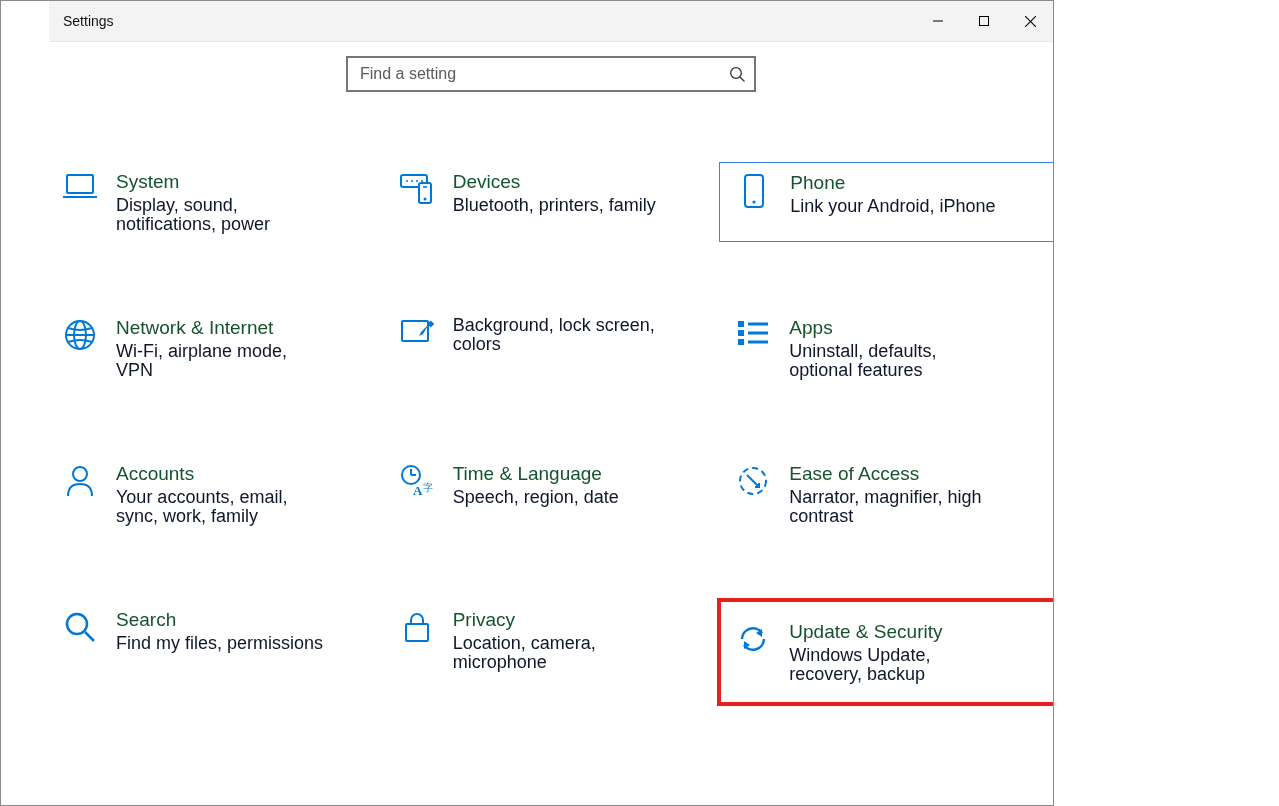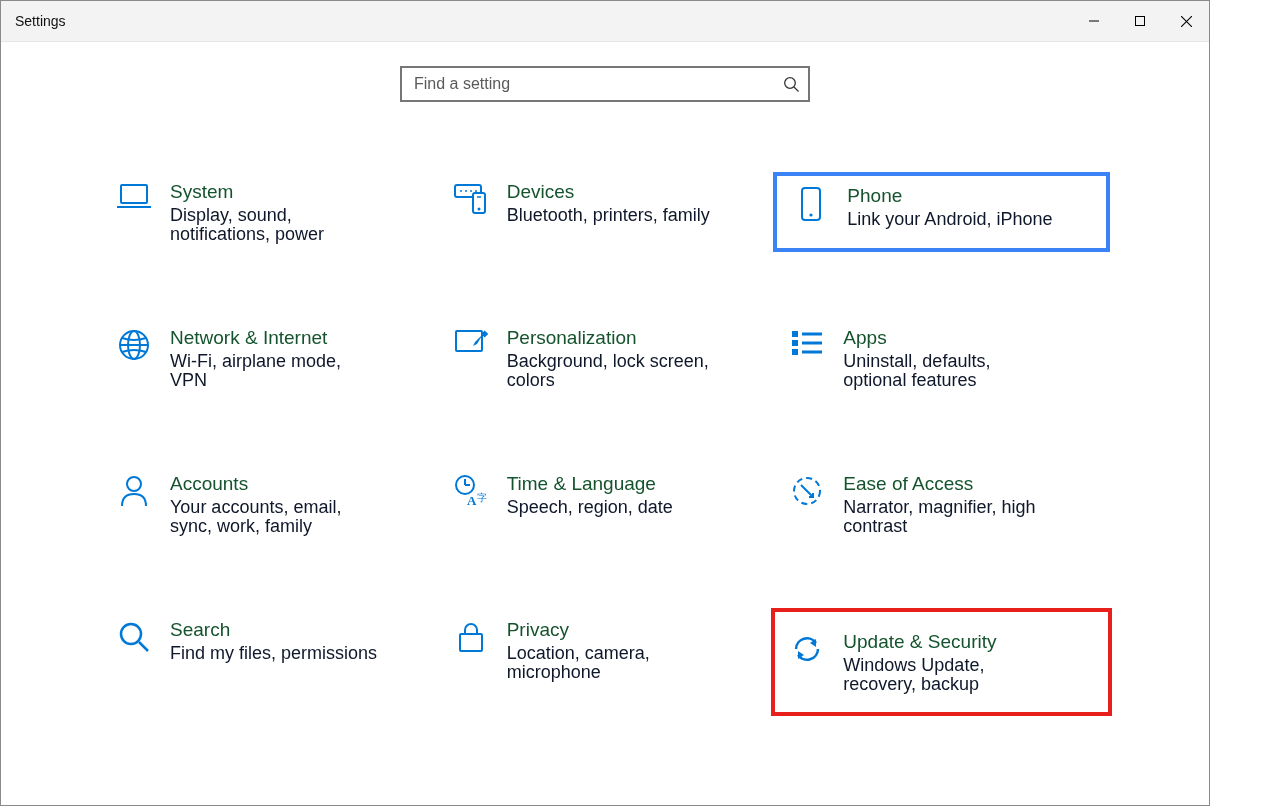--- a/index.html
+++ b/index.html
@@ -5,26 +5,27 @@
   html, body {
     margin: 0;
     padding: 0;
     width: 1279px;
     height: 806px;
     font-family: "Segoe UI", Arial, sans-serif;
     background: #ffffff;
     overflow: hidden;
   }
   .window {
-    width: 1210px;
+    width: 1054px;
     height: 806px;
     border: 1px solid #8a8a8a;
     box-sizing: border-box;
     display: flex;
     flex-direction: column;
+    padding-left: 48px;
   }
   .titlebar {
     height: 40px;
     background: #f3f3f3;
     border-bottom: 1px solid #e6e6e6;
     display: flex;
     align-items: center;
     justify-content: space-between;
     padding-left: 14px;
   }
@@ -46,21 +47,21 @@
   .content {
     flex: 1;
     background: #ffffff;
     position: relative;
     overflow: hidden;
     display: flex;
     flex-direction: column;
     align-items: center;
   }
   .search-wrap {
-    margin-top: 24px;
+    margin-top: 14px;
     margin-bottom: 70px;
   }
   .search {
     width: 410px;
     height: 36px;
     border: 2px solid #767676;
     display: flex;
     align-items: center;
     padding: 0 8px 0 10px;
     box-sizing: border-box;
@@ -84,21 +85,21 @@
     row-gap: 66px;
   }
   .tile {
     display: flex;
     align-items: flex-start;
     padding: 8px 10px;
     box-sizing: border-box;
     cursor: default;
   }
   .tile.hover-outline {
-    border: 4px solid #3b82f6;
+    border: 1px solid #3b82f6;
   }
   .tile.red-outline {
     outline: 4px solid #e8201b;
     outline-offset: -2px;
   }
   .icon-slot {
     width: 48px;
     min-width: 48px;
     height: 40px;
     display: flex;
@@ -230,21 +231,20 @@
       <div class="tile">
         <div class="icon-slot">
           <svg width="36" height="32" viewBox="0 0 36 32">
             <rect x="3" y="3" width="26" height="20" rx="1" fill="none" stroke="#0078D7" stroke-width="2"></rect>
             <line x1="12" y1="23" x2="20" y2="23" stroke="#0078D7" stroke-width="2"></line>
             <path d="M30 6 L22 14 L20 18 L24 16 Z" fill="#0078D7"></path>
             <rect x="29" y="3" width="5" height="5" transform="rotate(45 31 6)" fill="#0078D7"></rect>
           </svg>
         </div>
         <div class="tile-text">
-          <div class="tile-title">Personalization</div>
           <div class="tile-desc">Background, lock screen, colors</div>
         </div>
       </div>
 
       <div class="tile">
         <div class="icon-slot">
           <svg width="34" height="30" viewBox="0 0 34 30">
             <rect x="2" y="3" width="6" height="6" fill="#0078D7"></rect>
             <rect x="2" y="12" width="6" height="6" fill="#0078D7"></rect>
             <rect x="2" y="21" width="6" height="6" fill="#0078D7"></rect>

